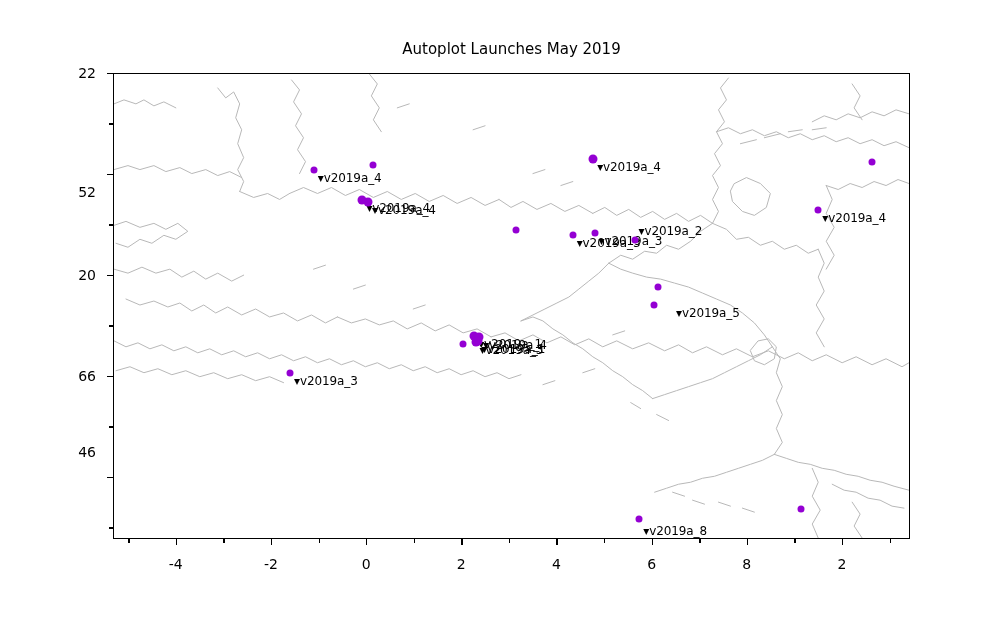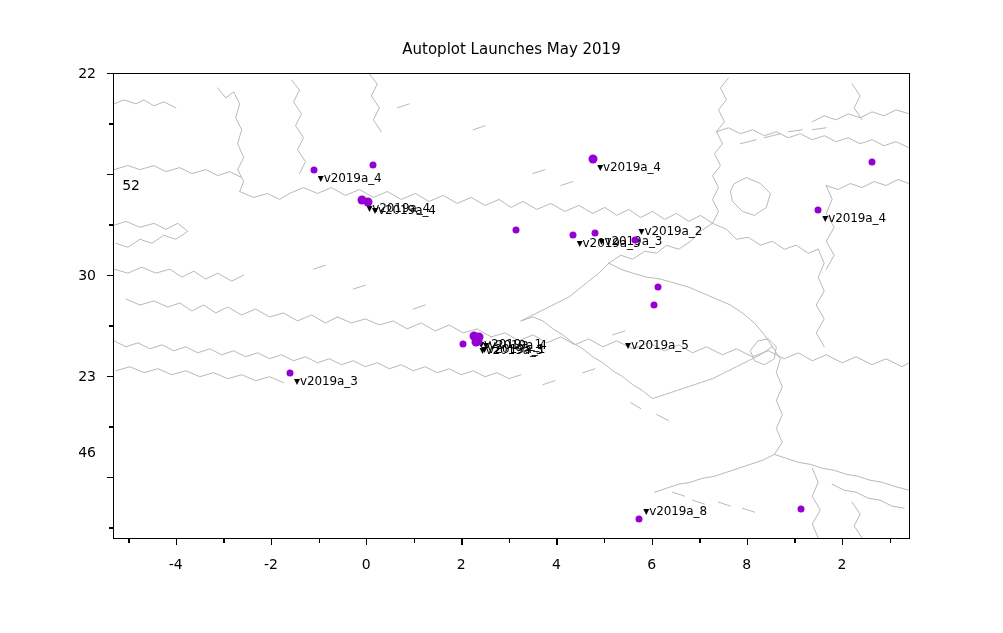--- a/index.html
+++ b/index.html
@@ -208,34 +208,34 @@
       <div class="point-label" style="left: 708.215px; top: 137.316px;">▾v2019a_4</div>
       <div class="marker" style="left: 401.593px; top: 155.502px; background: rgb(148, 0, 211);"></div>
       <div class="marker" style="left: 458.691px; top: 160.55px; background: rgb(148, 0, 211);"></div>
       <div class="point-label" style="left: 462.691px; top: 161.55px;">▾v2019a_3</div>
       <div class="marker" style="left: 480.579px; top: 159.036px; background: rgb(148, 0, 211);"></div>
       <div class="point-label" style="left: 484.579px; top: 160.036px;">▾v2019a_3</div>
       <div class="marker" style="left: 520.548px; top: 165.599px; background: rgb(148, 0, 211);"></div>
       <div class="point-label" style="left: 524.548px; top: 150px;">▾v2019a_2</div>
       <div class="marker" style="left: 544.339px; top: 213.057px; background: rgb(148, 0, 211);"></div>
       <div class="marker" style="left: 539.581px; top: 231.233px; background: rgb(148, 0, 211);"></div>
-      <div class="point-label" style="left: 511px; top: 232.233px; margin-top: 32px;">▾v2019a_5</div>
+      <div class="point-label" style="left: 562px; top: 232.233px;">▾v2019a_5</div>
       <div class="marker" style="left: 349.253px; top: 270.108px; background: rgb(148, 0, 211);"></div>
       <div class="marker big" style="left: 360.196px; top: 261.525px; background: rgb(148, 0, 211);"></div>
       <div class="point-label" style="left: 364.196px; top: 262.525px;">▾v2019a_1</div>
       <div class="marker big" style="left: 363.527px; top: 266.574px; background: rgb(148, 0, 211);"></div>
       <div class="point-label" style="left: 367.527px; top: 267.574px;">▾v2019a_1</div>
       <div class="marker big" style="left: 364.955px; top: 262.535px; background: rgb(148, 0, 211);"></div>
       <div class="point-label" style="left: 368.955px; top: 263.535px;">▾v2019a_4</div>
       <div class="marker big" style="left: 361.624px; top: 267.584px; background: rgb(148, 0, 211);"></div>
       <div class="point-label" style="left: 365.624px; top: 268.584px;">▾v2019a_3</div>
       <div class="marker" style="left: 176.054px; top: 298.886px; background: rgb(148, 0, 211);"></div>
       <div class="point-label" style="left: 180.054px; top: 299.886px;">▾v2019a_3</div>
       <div class="marker" style="left: 525.306px; top: 445.3px; background: rgb(148, 0, 211);"></div>
-      <div class="point-label" style="left: 529.306px; top: 430px;">▾v2019a_8</div>
+      <div class="point-label" style="left: 529.306px; top: 450px;">▾v2019a_8</div>
       <div class="marker" style="left: 687.085px; top: 435.203px; background: rgb(148, 0, 211);"></div>
     </div>
 
 <div class="tick-x" style="left: 175.808px;"></div>
     <div class="ticklabel-x" style="left: 175.808px;">-4</div>
     <div class="tick-x" style="left: 270.973px;"></div>
     <div class="ticklabel-x" style="left: 270.973px;">-2</div>
     <div class="tick-x" style="left: 366.137px;"></div>
     <div class="ticklabel-x" style="left: 366.137px;">0</div>
     <div class="tick-x" style="left: 461.301px;"></div>
@@ -253,25 +253,25 @@
     <div class="tick-x minor" style="left: 318.555px;"></div>
     <div class="tick-x minor" style="left: 413.719px;"></div>
     <div class="tick-x minor" style="left: 508.883px;"></div>
     <div class="tick-x minor" style="left: 604.047px;"></div>
     <div class="tick-x minor" style="left: 699.211px;"></div>
     <div class="tick-x minor" style="left: 794.376px;"></div>
     <div class="tick-x minor" style="left: 889.54px;"></div>
     <div class="tick-y" style="top: 73px;"></div>
     <div class="ticklabel-y" style="top: 73px;">22</div>
     <div class="tick-y" style="top: 173.975px;"></div>
-    <div class="ticklabel-y" style="top: 185px; margin-left: 44px;">52</div>
+    <div class="ticklabel-y" style="top: 192px;">52</div>
     <div class="tick-y" style="top: 274.95px;"></div>
-    <div class="ticklabel-y" style="top: 274.95px;">30</div>
+    <div class="ticklabel-y" style="top: 274.95px;">20</div>
     <div class="tick-y" style="top: 375.925px;"></div>
-    <div class="ticklabel-y" style="top: 375.925px;">23</div>
+    <div class="ticklabel-y" style="top: 375.925px;">66</div>
     <div class="tick-y" style="top: 476.9px;"></div>
     <div class="ticklabel-y" style="top: 452px;">46</div>
     <div class="tick-y minor" style="top: 123.488px;"></div>
     <div class="tick-y minor" style="top: 224.463px;"></div>
     <div class="tick-y minor" style="top: 325.438px;"></div>
     <div class="tick-y minor" style="top: 426.413px;"></div>
     <div class="tick-y minor" style="top: 527.388px;"></div>
   </div>
 
 </body></html>

